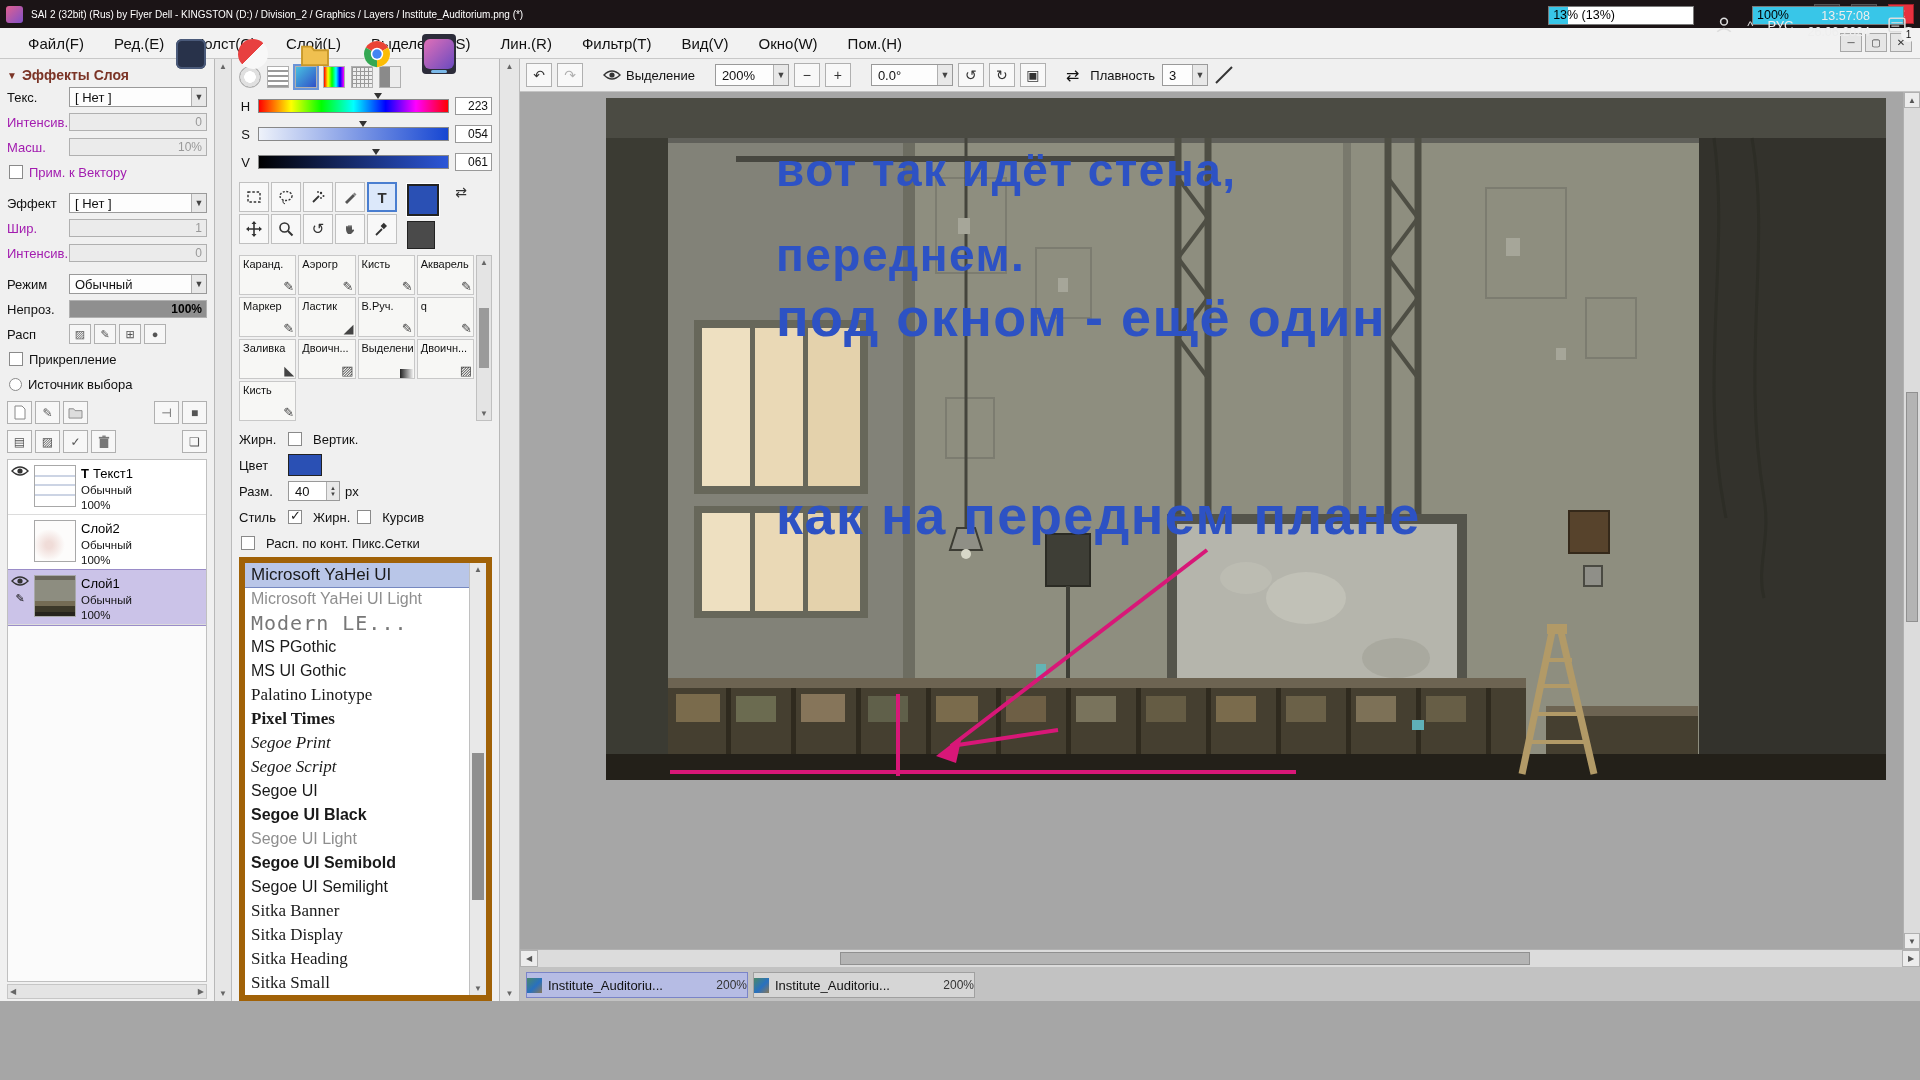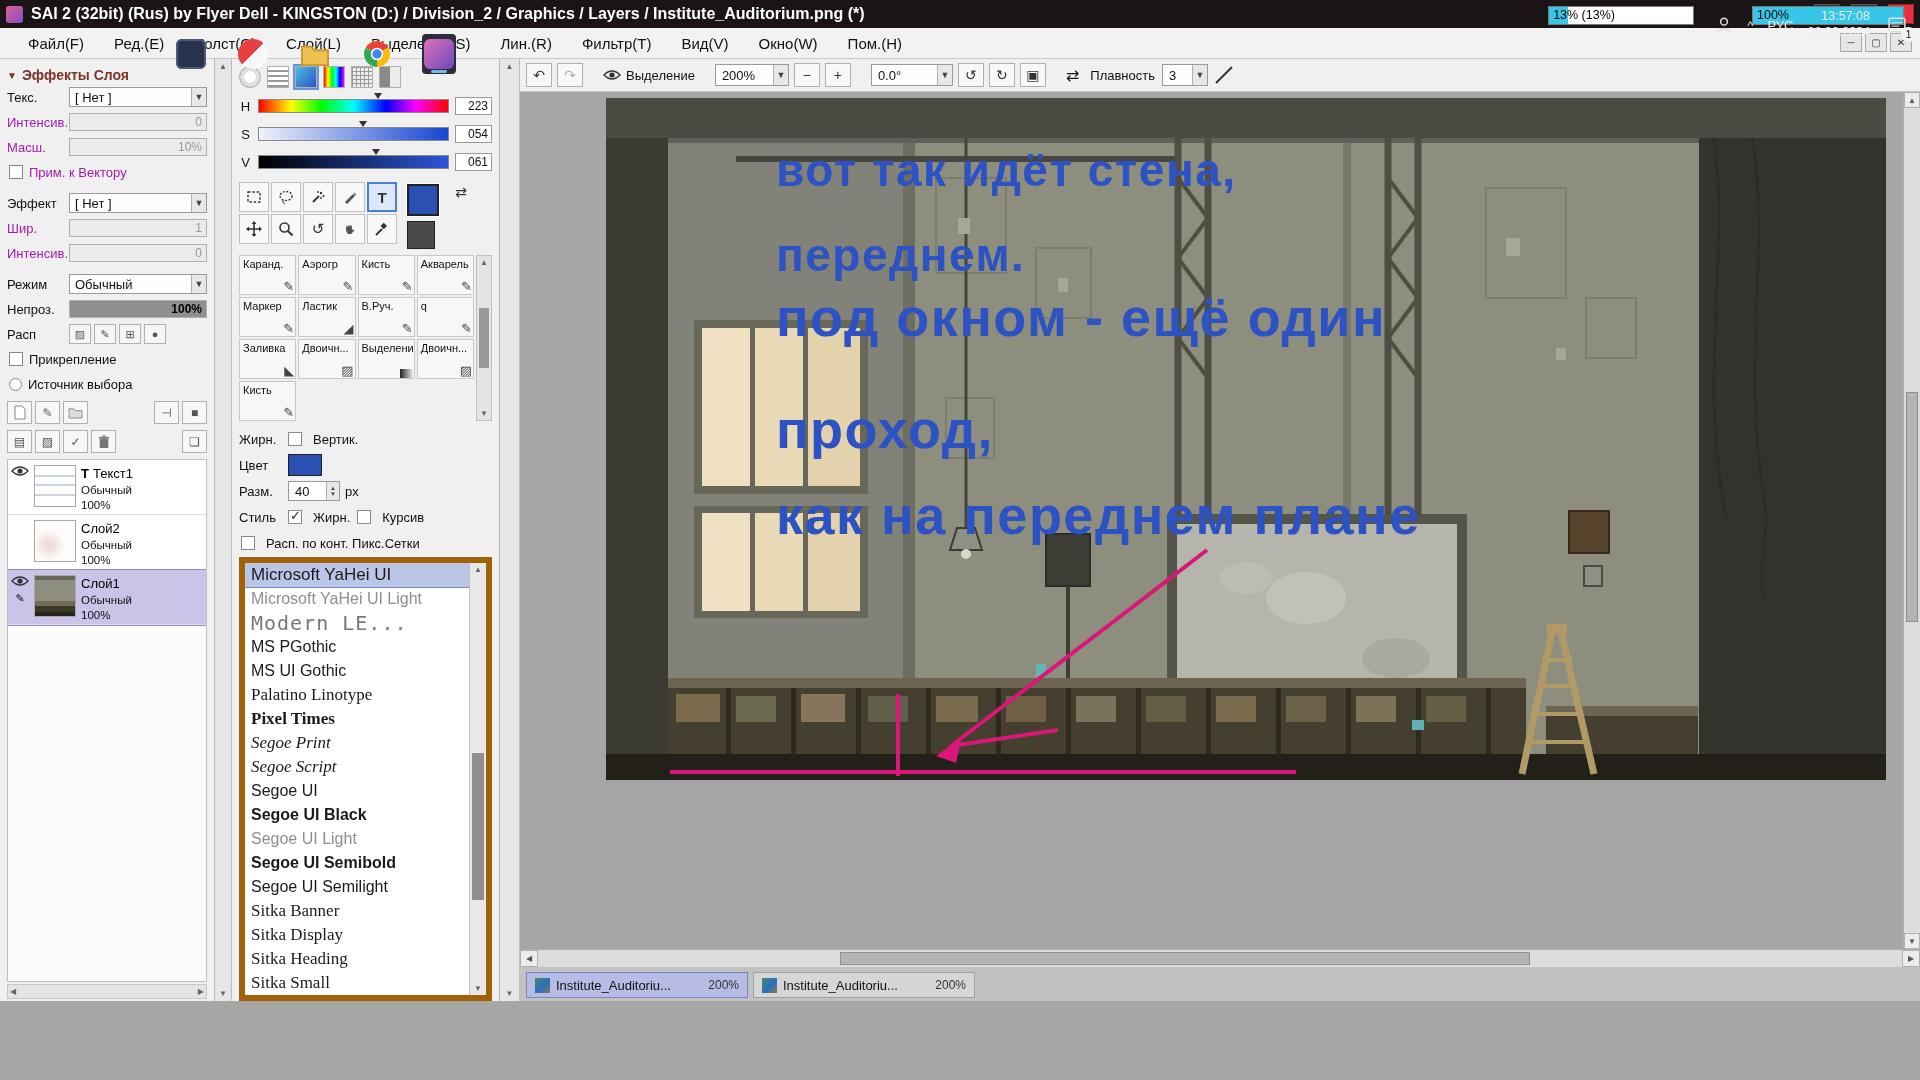--- a/index.html
+++ b/index.html
@@ -6,21 +6,21 @@
   html,body { width:1920px; height:1080px; overflow:hidden; }
   body { font-family:"Liberation Sans", sans-serif; font-size:14px; color:#111; background:#888; }
   #root { position:relative; width:1920px; height:1080px; background:#a6a6a6; }
   .abs { position:absolute; }
 
   
   #titlebar { left:0; top:0; width:1920px; height:28px; background:#1b1416; color:#fff;
     display:flex; align-items:center; gap:8px; padding:0 6px; }
   #titlebar .app-logo { width:17px; height:17px; border-radius:3px;
     background:linear-gradient(135deg,#e06090,#8050c8); flex:none; }
-  #titlebar .title { font-size:16px; font-weight:bold; flex:1; white-space:nowrap; overflow:hidden; }
+  #titlebar .title { font-size:10px; font-weight:normal; flex:1; white-space:nowrap; overflow:hidden; }
   .winbtn { width:26px; height:20px; display:flex; align-items:center; justify-content:center;
     font-size:12px; color:#eee; margin-left:3px; flex:none; }
   .winbtn.min, .winbtn.max { background:#3a3338; border:1px solid #555; }
   .winbtn.close { background:#e8313f; border:1px solid #a02028; }
 
   
   #menubar { left:0; top:28px; width:1920px; height:31px; background:#f2f2f2;
     border-bottom:1px solid #c8c8c8; display:flex; align-items:center; padding-left:16px; gap:6px; }
   .menu-item { font-size:15px; padding:3px 12px; }
   #menubar .mini-controls { position:absolute; right:8px; top:5px; display:flex; gap:3px; }
@@ -169,21 +169,21 @@
 
   
   #hscroll { left:520px; top:949px; width:1400px; height:18px; background:#dcdcdc;
     border-top:1px solid #b0b0b0; position:absolute; font-size:8px; color:#555; }
   #hscroll .harrow { position:absolute; top:0; bottom:0; width:18px; background:#ececec;
     border:1px solid #b0b0b0; display:flex; align-items:center; justify-content:center; }
   #hscroll .hthumb { position:absolute; top:2px; bottom:2px; left:320px; width:690px;
     background:#b4b4b4; border:1px solid #909090; }
   #tabsbar { left:520px; top:967px; width:1400px; height:34px; background:#c2c2c2; display:flex;
     align-items:flex-end; padding:0 0 3px 6px; gap:5px; }
-  .tab { width:222px; height:26px; display:flex; align-items:center; gap:6px; padding:0 8px;
+  .tab { width:222px; height:26px; display:flex; align-items:center; gap:6px; padding:0 0;
     font-size:13px; background:#d6d6d6; border:1px solid #a0a0a0; }
   .tab.active { background:#b6bce4; border:1px solid #7a84c8; }
   .tab .ticon { width:15px; height:15px; background:linear-gradient(135deg,#4a8868,#2870c0 55%,#887858); flex:none; }
   .tab .tlab { flex:1; white-space:nowrap; overflow:hidden; }
   .tab .tzoom { font-size:12px; color:#333; }
   #statusbar { left:0; top:1001px; width:1920px; height:29px; background:#ececec;
     border-top:1px solid #c0c0c0; display:flex; align-items:center; justify-content:flex-end;
     gap:8px; padding-right:16px; font-size:13px; }
   .meter { position:relative; height:19px; border:1px solid #7a7a7a; background:#fff; overflow:hidden; }
   .meter .fillbar { position:absolute; left:0; top:0; bottom:0; background:#38c6e8; }
@@ -745,21 +745,20 @@
           <line x1="601" y1="452" x2="345" y2="648"></line>
           <line x1="345" y1="648" x2="452" y2="632"></line>
           <line x1="292" y1="596" x2="292" y2="678"></line>
           <line x1="64" y1="674" x2="690" y2="674"></line>
         </g>
         <path d="M330 658 L356 638 L350 665 Z" fill="#d81778"></path>
       </svg>
       <div class="note" style="top:45px; font-size:46px;">вот так идёт стена,</div>
       <div class="note" style="top:130px; font-size:46px;">переднем.</div>
       <div class="note" style="top:188px; font-size:54px;">под окном - ещё один</div>
-      <div class="note" style="top:300px; font-size:54px;">проход,</div>
       <div class="note" style="top:386px; font-size:54px;">как на переднем плане</div>
     </div>
     <div id="vscroll">
       <div class="varrow" style="top:0;">▲</div>
       <div class="vthumb"></div>
       <div class="varrow" style="bottom:0;">▼</div>
     </div>
   </div>
 
   <div id="hscroll">

